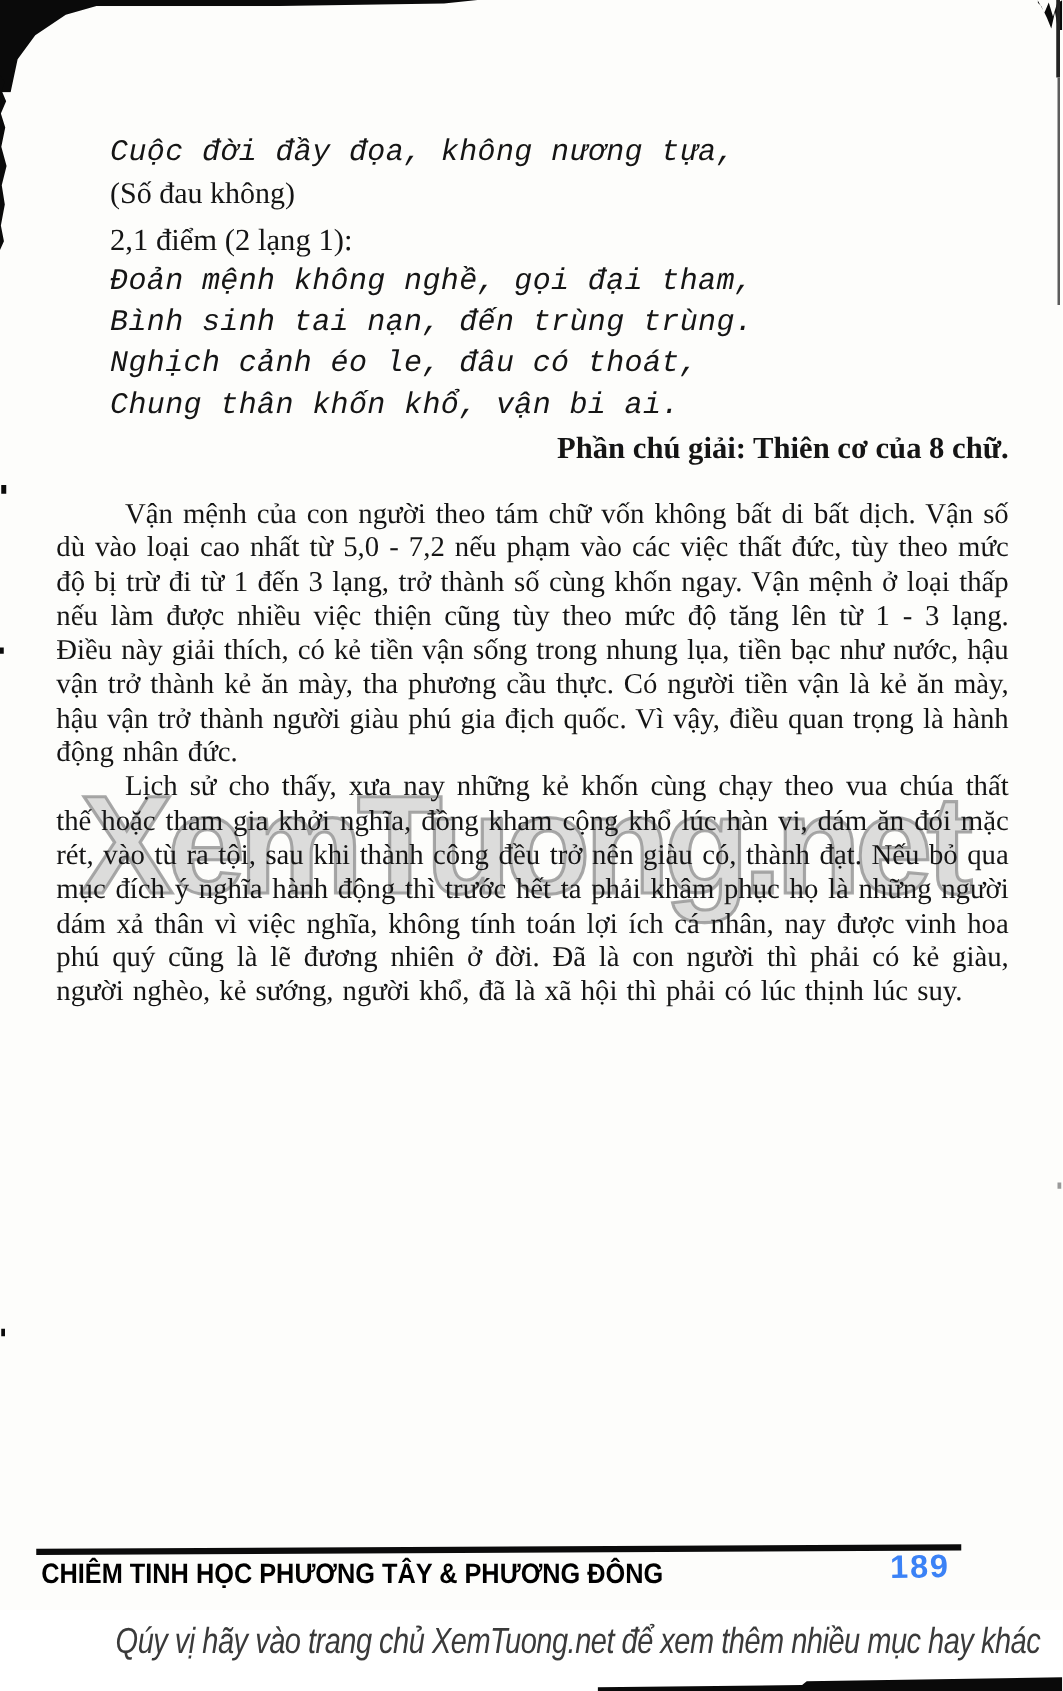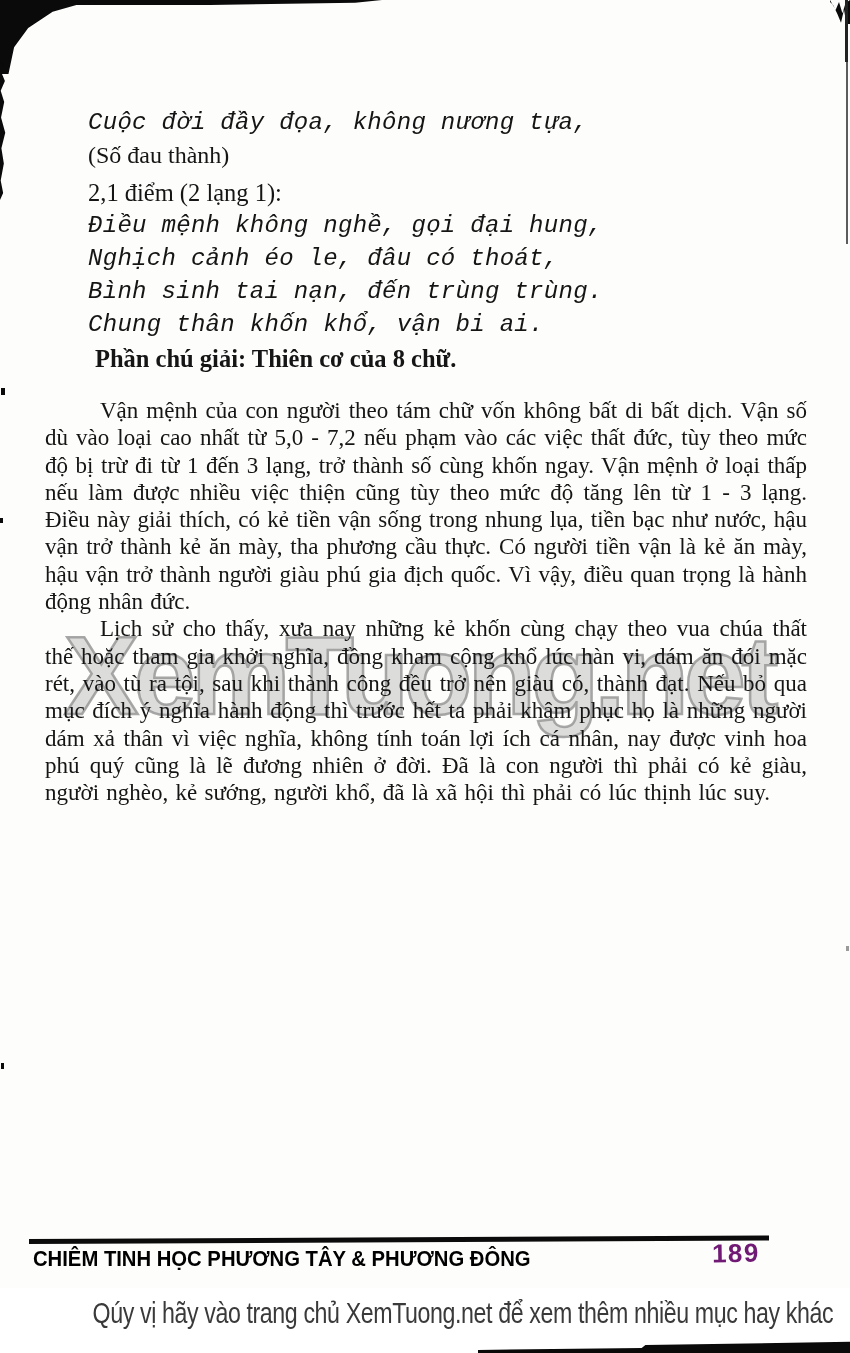--- a/index.html
+++ b/index.html
@@ -21,21 +21,21 @@
     font-style:italic;font-size:24px;line-height:33px;
     padding-left:43px;letter-spacing:.3px;font-family:Liberation Mono, monospace;
   }
   .poem-caption{
     font-style:normal;font-size:24px;line-height:33px;padding-left:43px;
   }
   .heading-score{
     font-weight:normal;font-size:24.5px;line-height:33px;padding-left:43px;margin-top:4px;
   }
   .heading-commentary{
-    font-weight:bold;font-size:24.5px;line-height:33px;padding-left:50px;margin-top:1px;
+    font-weight:bold;font-size:24.5px;line-height:33px;padding-left:50px;margin-top:1px;text-align:right;
   }
   .para{
     font-size:23px;line-height:27.3px;text-align:justify;text-indent:55px;
     margin:0;word-spacing:1.5px;
   }
   .para.first{margin-top:22px;}
   
   .watermark{
     position:absolute;left:64px;top:620px;z-index:1;
     font-family:"Liberation Sans","DejaVu Sans",sans-serif;
@@ -52,27 +52,27 @@
   }
   .footer-title{
     position:absolute;left:33px;top:1246px;z-index:2;
     font-family:"Liberation Sans","DejaVu Sans",sans-serif;
     font-weight:bold;font-size:22.5px;letter-spacing:0px;color:#000;
     transform:scaleX(0.9);transform-origin:left center;white-space:nowrap;
   }
   .footer-pagenum{
     position:absolute;left:712px;top:1238px;z-index:2;
     font-family:"Liberation Sans","DejaVu Sans",sans-serif;
-    font-weight:bold;font-size:26px;letter-spacing:1.5px;color:#701a75;
+    font-weight:bold;font-size:26px;letter-spacing:1.5px;color:#3b82f6;
     transform:rotate(-1deg);
   }
   
   .promo-bar{
     position:absolute;left:0;top:1288px;width:850px;height:65px;
-    background:#ffffff;z-index:2;text-align:center;
+    background:#ffffff;z-index:2;text-align:center;font-style:italic;
   }
   .promo-text{
     display:inline-block;margin-top:9px;
     font-family:"Liberation Sans","DejaVu Sans",sans-serif;
     font-size:29px;color:#3a3a3a;white-space:nowrap;letter-spacing:-0.5px;
     transform:scaleX(0.8);transform-origin:center;
   }
   .promo-text .site{color:#3a3a3a;}
   
   .artifact{position:absolute;background:#0a0a0a;z-index:3;}
@@ -95,27 +95,27 @@
 </style>
 </head>
 <body>
 
 <div class="scan-page">
 
   <div class="watermark">XemTuong.net</div>
 
   <div class="content">
     <div class="poem-line">Cuộc đời đầy đọa, không nương tựa,</div>
-    <div class="poem-caption">(Số đau thành)</div>
+    <div class="poem-caption">(Số đau không)</div>
 
     <div class="heading-score">2,1 điểm (2 lạng 1):</div>
 
-    <div class="poem-line">Điều mệnh không nghề, gọi đại hung,</div>
+    <div class="poem-line">Đoản mệnh không nghề, gọi đại tham,</div>
+    <div class="poem-line">Bình sinh tai nạn, đến trùng trùng.</div>
     <div class="poem-line">Nghịch cảnh éo le, đâu có thoát,</div>
-    <div class="poem-line">Bình sinh tai nạn, đến trùng trùng.</div>
     <div class="poem-line">Chung thân khốn khổ, vận bi ai.</div>
 
     <div class="heading-commentary">Phần chú giải: Thiên cơ của 8 chữ.</div>
 
     <p class="para first">Vận mệnh của con người theo tám chữ vốn không bất di bất dịch. Vận số dù vào loại cao nhất từ 5,0 - 7,2 nếu phạm vào các việc thất đức, tùy theo mức độ bị trừ đi từ 1 đến 3 lạng, trở thành số cùng khốn ngay. Vận mệnh ở loại thấp nếu làm được nhiều việc thiện cũng tùy theo mức độ tăng lên từ 1 - 3 lạng. Điều này giải thích, có kẻ tiền vận sống trong nhung lụa, tiền bạc như nước, hậu vận trở thành kẻ ăn mày, tha phương cầu thực. Có người tiền vận là kẻ ăn mày, hậu vận trở thành người giàu phú gia địch quốc. Vì vậy, điều quan trọng là hành động nhân đức.</p>
     <p class="para">Lịch sử cho thấy, xưa nay những kẻ khốn cùng chạy theo vua chúa thất thế hoặc tham gia khởi nghĩa, đồng kham cộng khổ lúc hàn vi, dám ăn đói mặc rét, vào tù ra tội, sau khi thành công đều trở nên giàu có, thành đạt. Nếu bỏ qua mục đích ý nghĩa hành động thì trước hết ta phải khâm phục họ là những người dám xả thân vì việc nghĩa, không tính toán lợi ích cá nhân, nay được vinh hoa phú quý cũng là lẽ đương nhiên ở đời. Đã là con người thì phải có kẻ giàu, người nghèo, kẻ sướng, người khổ, đã là xã hội thì phải có lúc thịnh lúc suy.</p>
   </div>
 
   <div class="footer-rule"></div>
   <div class="footer-title">CHIÊM TINH HỌC PHƯƠNG TÂY &amp; PHƯƠNG ĐÔNG</div>

